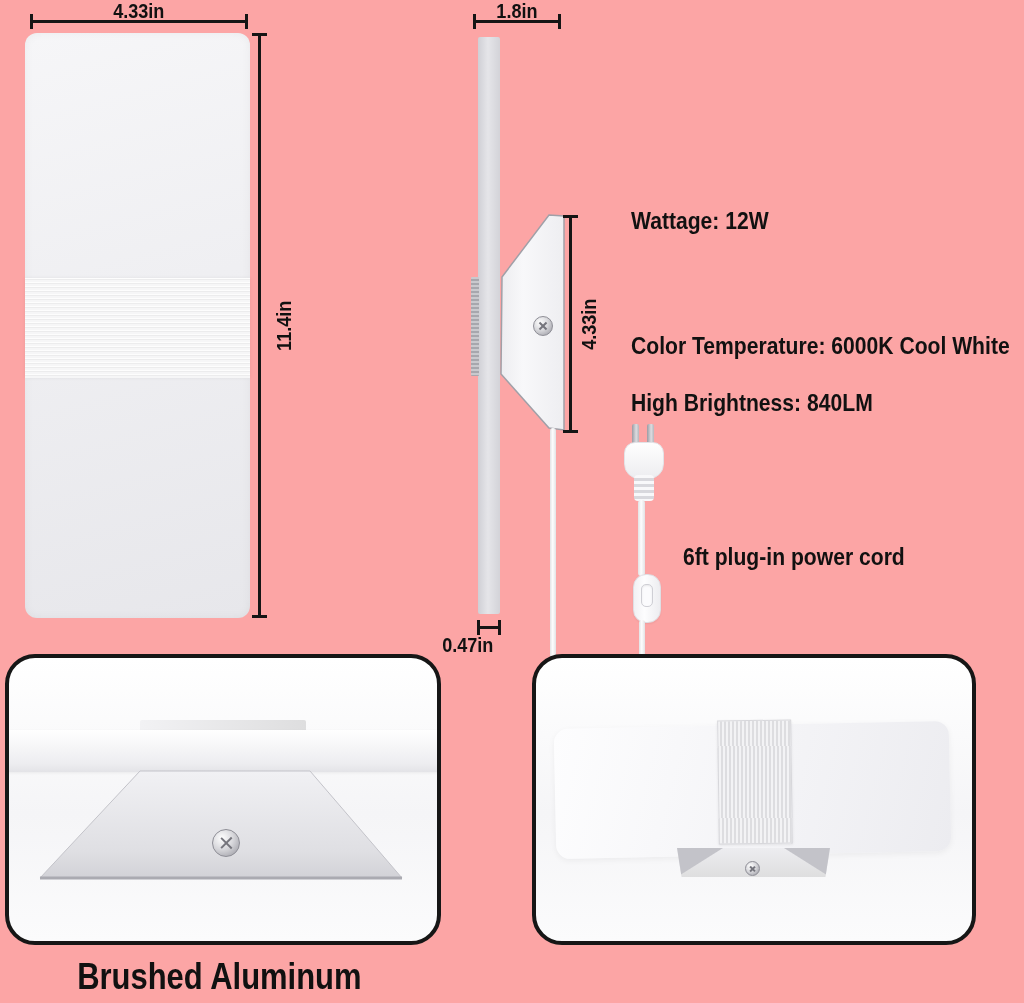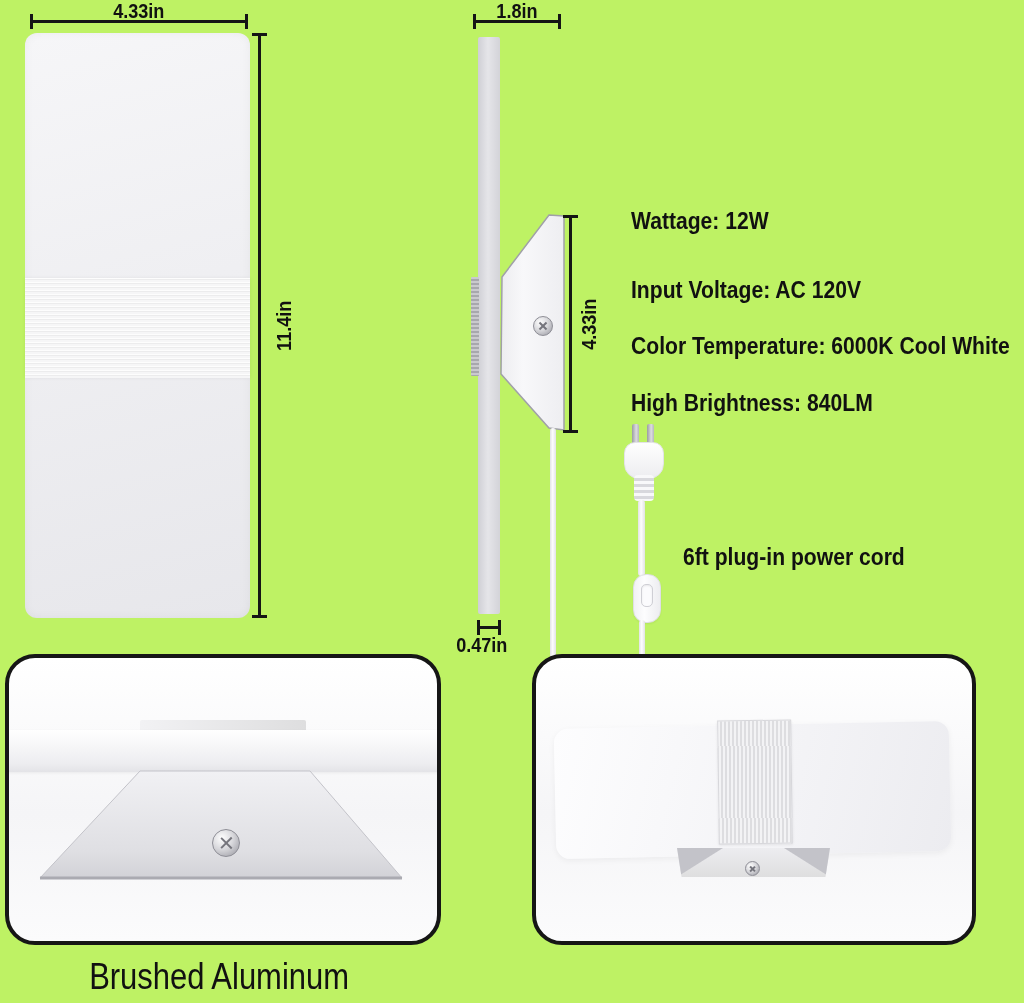--- a/index.html
+++ b/index.html
@@ -1,17 +1,17 @@
 <!DOCTYPE html>
 <html><head>
 <meta charset="utf-8">
 <style>
   html,body{margin:0;padding:0;background:#fff;}
   .canvas{
-    position:relative; width:1024px; height:1003px; background:#bef264;
+    position:relative; width:1024px; height:1003px; background:#fca5a5;
     font-family:"Liberation Sans", sans-serif; color:#111; overflow:hidden;
   }
   .abs{position:absolute;}
   .cond{display:inline-block; transform:scaleX(0.88); transform-origin:left center; white-space:nowrap;}
   .condc{display:inline-block; transform:scaleX(0.86); transform-origin:center center; white-space:nowrap;}
 
   
   .dimh{position:absolute; height:3px; background:#151515;}
   .dimh::before,.dimh::after{content:""; position:absolute; width:3px; height:15px; top:-6px; background:#151515;}
   .dimh::before{left:0;} .dimh::after{right:0;}
@@ -88,21 +88,21 @@
   .rb-strip{position:absolute; left:182px; top:62px; width:72px; height:122px;
     background:repeating-linear-gradient(to right,#f3f3f5 0 2px,#dddde0 2px 4px);
     border:1px solid #d7d7db; transform:rotate(-0.8deg); box-shadow:0 1px 3px rgba(0,0,0,.08);}
   .rb-base{position:absolute; left:141px; top:190px; width:153px; height:29px;
     background:linear-gradient(to bottom,#ededf0,#dededf);
     clip-path:polygon(0 0,100% 0,97% 100%,3% 100%);}
   .rb-base .wing{position:absolute; top:0; width:46px; height:100%;}
   .rb-base .wing.l{left:0; background:linear-gradient(to bottom right,#c3c3c9 49%,transparent 51%);}
   .rb-base .wing.r{right:0; background:linear-gradient(to bottom left,#c3c3c9 49%,transparent 51%);}
 
-  .mat-label{position:absolute; top:958px; text-align:center; font-weight:normal; font-size:36px; line-height:38px;}
+  .mat-label{position:absolute; top:958px; text-align:center; font-weight:bold; font-size:36px; line-height:38px;}
 </style>
 </head>
 <body>
 
 <div class="canvas">
 
   <div class="dimlbl abs" style="left:30px; top:0; width:218px;">
     <span class="condc">4.33in</span>
   </div>
   <div class="dimh" style="left:30px; top:20px; width:218px;"></div>
@@ -136,29 +136,26 @@
   <div class="screw" style="left:533px; top:316px; width:18px; height:18px;"></div>
 
   <div class="dimv" style="left:569px; top:215px; height:218px;"></div>
   <div class="dimlbl rot" style="left:554px; top:313px; width:70px;">
     <span class="condc">4.33in</span>
   </div>
 
   <div class="abs cord" style="left:550px; top:428px; width:6px; height:230px;"></div>
 
   <div class="dimh" style="left:477px; top:626px; width:24px;"></div>
-  <div class="dimlbl" style="left:442px; top:634px; width:80px;">
+  <div class="dimlbl" style="left:428px; top:634px; width:80px;">
     <span class="condc">0.47in</span>
   </div>
 
   <div class="spec" style="top:208px;">
     <span class="cond">Wattage: 12W</span>
-  </div>
-  <div class="spec" style="top:277px;">
-    <span class="cond">Input Voltage: AC 120V</span>
   </div>
   <div class="spec" style="top:333px;">
     <span class="cond">Color Temperature: 6000K Cool White</span>
   </div>
   <div class="spec" style="top:390px;">
     <span class="cond">High Brightness: 840LM</span>
   </div>
 
   <div class="prong" style="left:632px; top:424px;"></div>
   <div class="prong" style="left:647px; top:424px;"></div>

